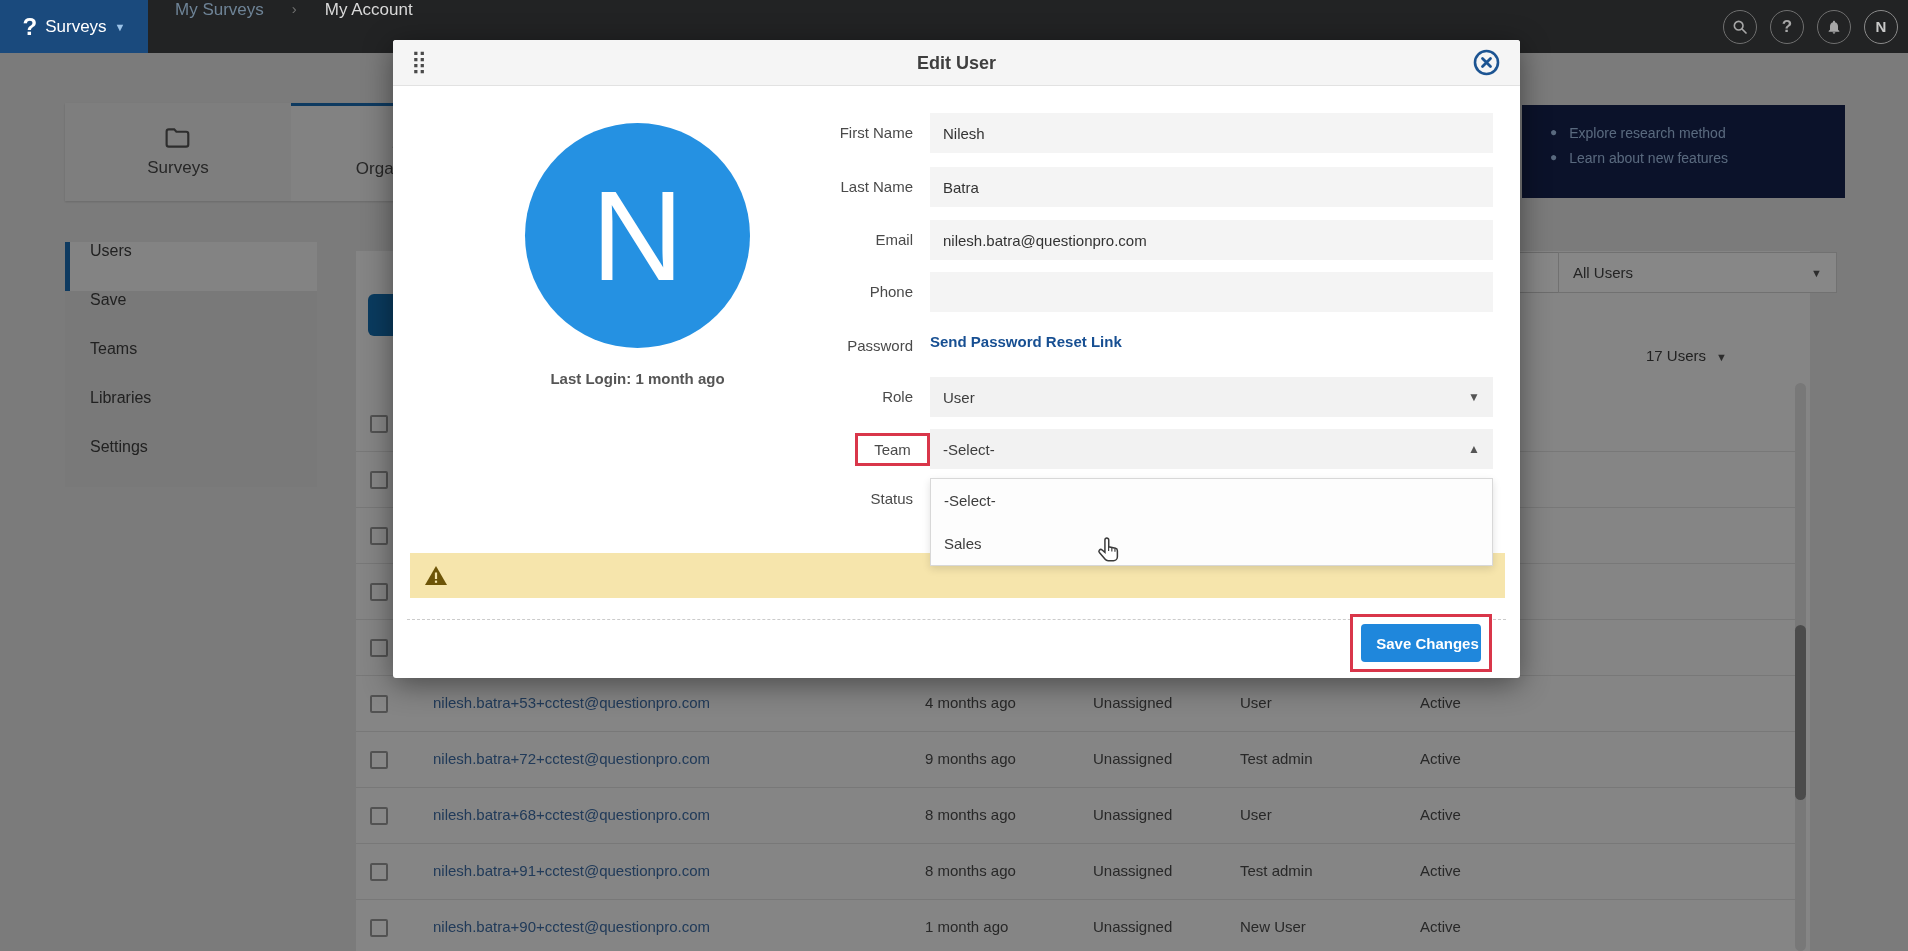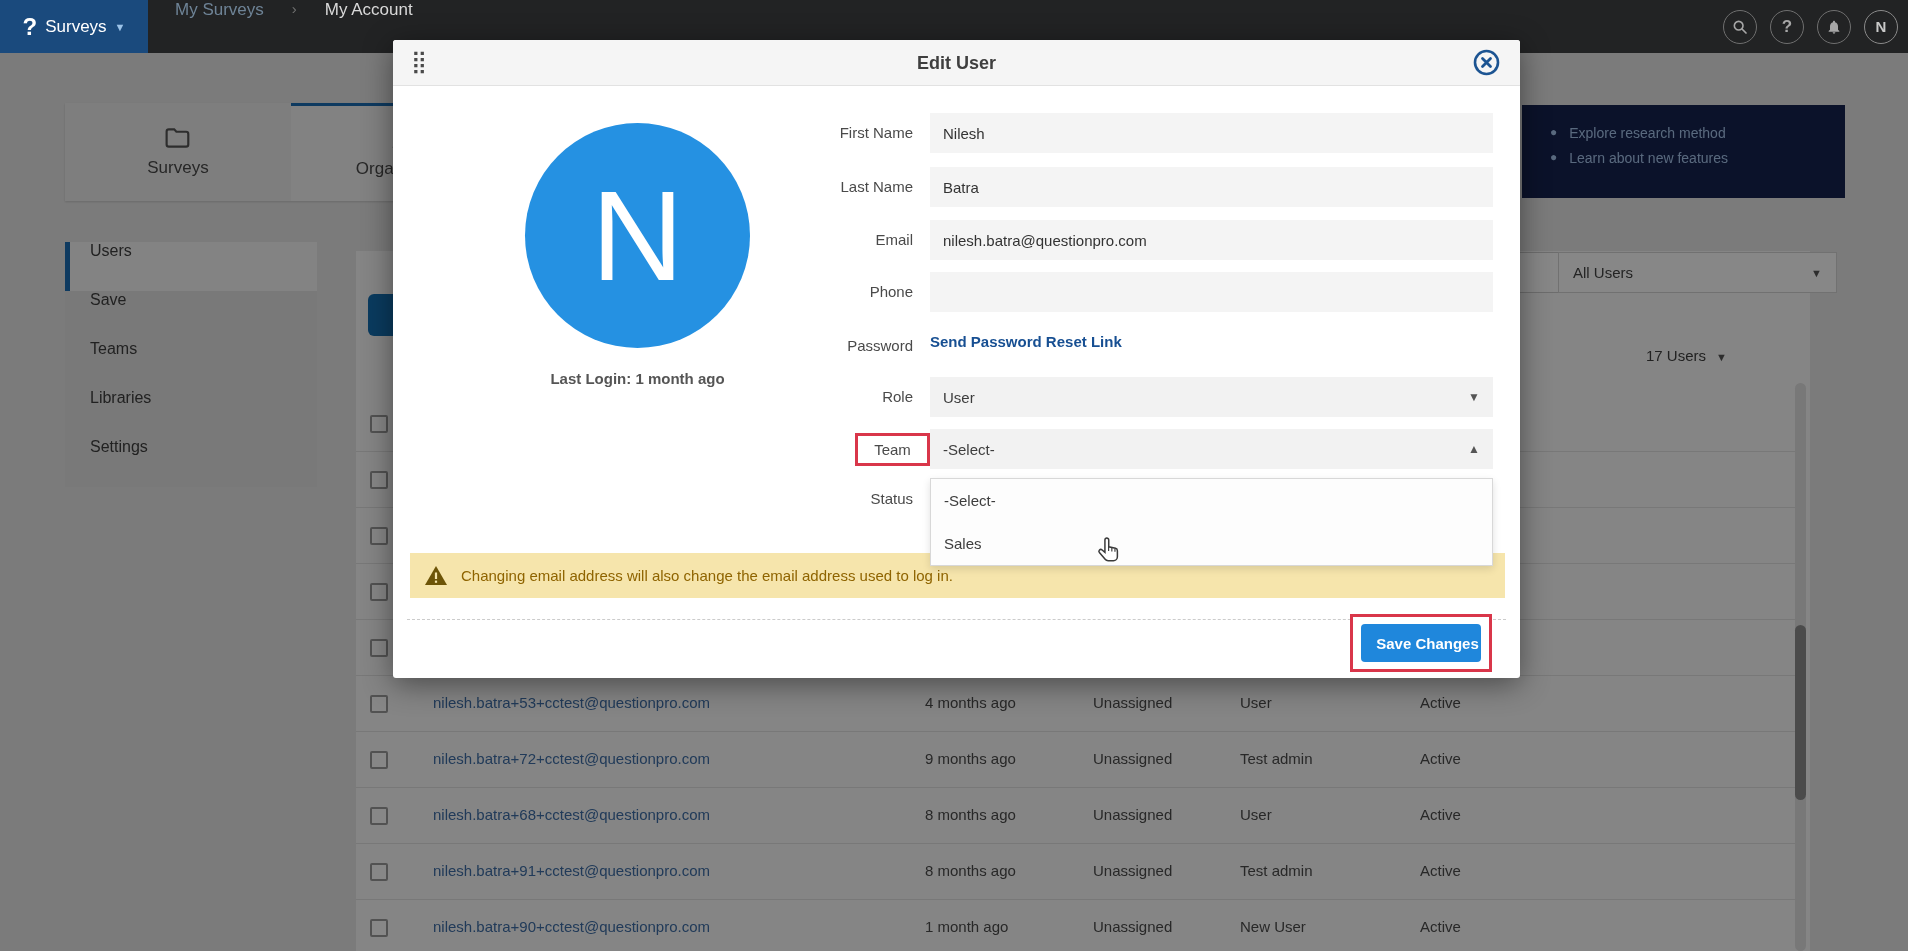--- a/index.html
+++ b/index.html
@@ -348,21 +348,20 @@
           <span>Sales</span>
         </div>
     </div>
 
     <div class="m-warning">
       <svg width="24" height="21" viewBox="0 0 24 21">
           <path d="M12 1L23 20H1z" fill="#6d5407"></path>
           <rect x="10.9" y="7.5" width="2.2" height="6.5" fill="#f6e5ac"></rect>
           <rect x="10.9" y="15.6" width="2.2" height="2.2" fill="#f6e5ac"></rect>
         </svg>
-      <span>Changing email address will also change the email address used to log in.</span>
     </div>
 
     <div class="m-dashed"></div>
 
     <div class="save-annotation">
       <button class="save-btn">Save Changes</button>
     </div>
   </div>
 
   <svg class="cursor" width="28" height="30" viewBox="0 0 24 26">

